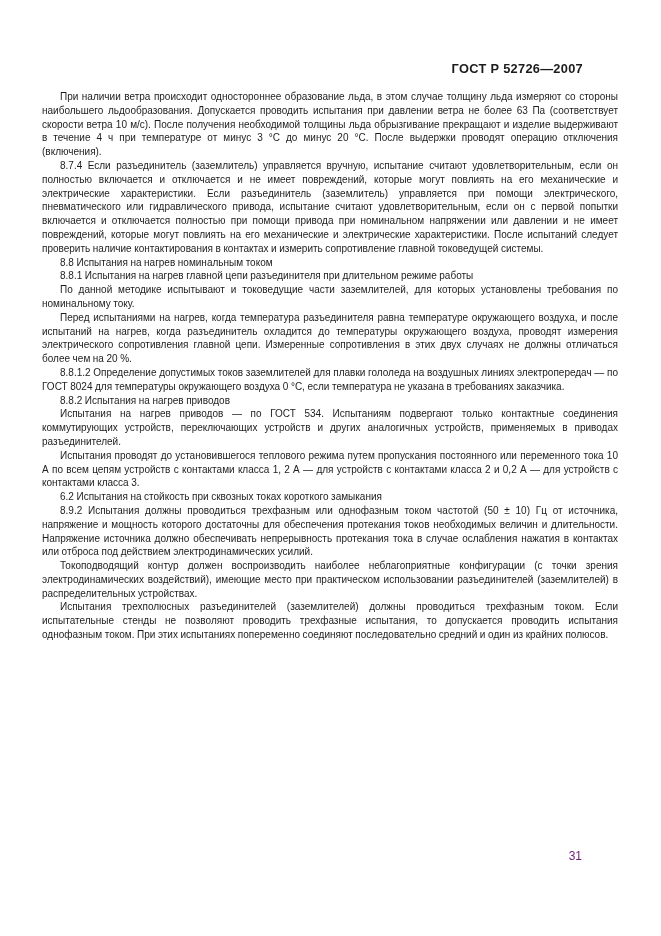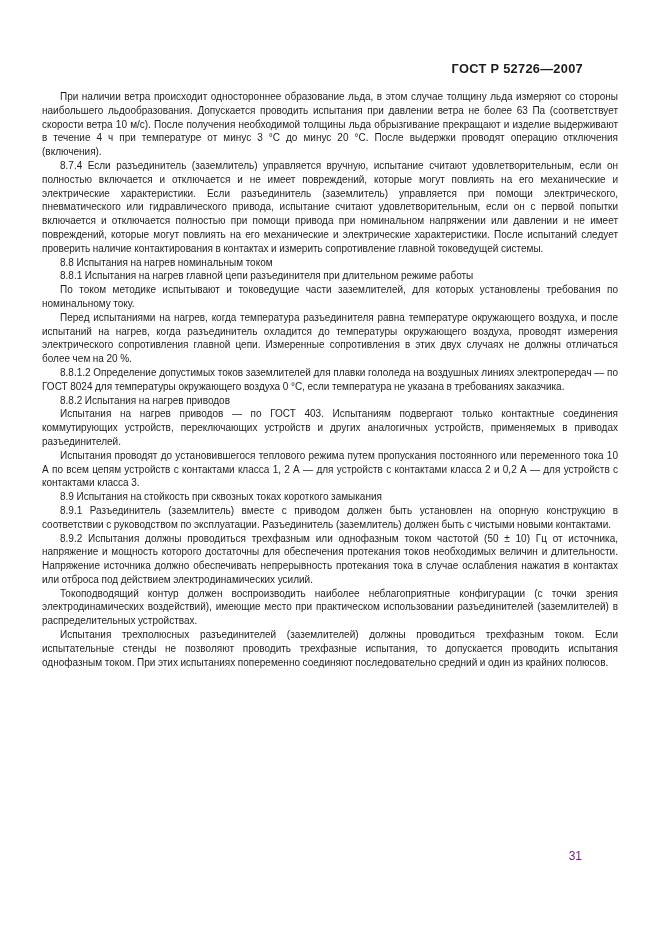--- a/index.html
+++ b/index.html
@@ -60,27 +60,26 @@
 
 <div class="page">
   <div class="running-header">ГОСТ Р 52726—2007</div>
 
   <div class="content">
 
   <p class="para">При наличии ветра происходит одностороннее образование льда, в этом случае толщину льда измеряют со стороны наибольшего льдообразования. Допускается проводить испытания при давлении ветра не более 63 Па (соответствует скорости ветра 10 м/с). После получения необходимой толщины льда обрызгивание прекращают и изделие выдерживают в течение 4 ч при температуре от минус 3 °С до минус 20 °С. После выдержки проводят операцию отключения (включения).</p>
       <p class="para">8.7.4 Если разъединитель (заземлитель) управляется вручную, испытание считают удовлетворительным, если он полностью включается и отключается и не имеет повреждений, которые могут повлиять на его механические и электрические характеристики. Если разъединитель (заземлитель) управляется при помощи электрического, пневматического или гидравлического привода, испытание считают удовлетворительным, если он с первой попытки включается и отключается полностью при помощи привода при номинальном напряжении или давлении и не имеет повреждений, которые могут повлиять на его механические и электрические характеристики. После испытаний следует проверить наличие контактирования в контактах и измерить сопротивление главной токоведущей системы.</p>
       <p class="para bold">8.8 Испытания на нагрев номинальным током</p>
       <p class="para bold">8.8.1 Испытания на нагрев главной цепи разъединителя при длительном режиме работы</p>
-      <p class="para">По током методике испытывают и токоведущие части заземлителей, для которых установлены требования по номинальному току.</p>
+      <p class="para">По данной методике испытывают и токоведущие части заземлителей, для которых установлены требования по номинальному току.</p>
       <p class="para">Перед испытаниями на нагрев, когда температура разъединителя равна температуре окружающего воздуха, и после испытаний на нагрев, когда разъединитель охладится до температуры окружающего воздуха, проводят измерения электрического сопротивления главной цепи. Измеренные сопротивления в этих двух случаях не должны отличаться более чем на 20 %.</p>
       <p class="para">8.8.1.2 Определение допустимых токов заземлителей для плавки гололеда на воздушных линиях электропередач — по ГОСТ 8024 для температуры окружающего воздуха 0 °С, если температура не указана в требованиях заказчика.</p>
       <p class="para bold">8.8.2 Испытания на нагрев приводов</p>
-      <p class="para">Испытания на нагрев приводов — по ГОСТ 403. Испытаниям подвергают только контактные соединения коммутирующих устройств, переключающих устройств и других аналогичных устройств, применяемых в приводах разъединителей.</p>
+      <p class="para">Испытания на нагрев приводов — по ГОСТ 534. Испытаниям подвергают только контактные соединения коммутирующих устройств, переключающих устройств и других аналогичных устройств, применяемых в приводах разъединителей.</p>
       <p class="para">Испытания проводят до установившегося теплового режима путем пропускания постоянного или переменного тока 10 А по всем цепям устройств с контактами класса 1, 2 А — для устройств с контактами класса 2 и 0,2 А — для устройств с контактами класса 3.</p>
-      <p class="para bold">8.9 Испытания на стойкость при сквозных токах короткого замыкания</p>
-      <p class="para">8.9.1 Разъединитель (заземлитель) вместе с приводом должен быть установлен на опорную конструкцию в соответствии с руководством по эксплуатации. Разъединитель (заземлитель) должен быть с чистыми новыми контактами.</p>
+      <p class="para bold">6.2 Испытания на стойкость при сквозных токах короткого замыкания</p>
       <p class="para">8.9.2 Испытания должны проводиться трехфазным или однофазным током частотой (50 ± 10) Гц от источника, напряжение и мощность которого достаточны для обеспечения протекания токов необходимых величин и длительности. Напряжение источника должно обеспечивать непрерывность протекания тока в случае ослабления нажатия в контактах или отброса под действием электродинамических усилий.</p>
       <p class="para">Токоподводящий контур должен воспроизводить наиболее неблагоприятные конфигурации (с точки зрения электродинамических воздействий), имеющие место при практическом использовании разъединителей (заземлителей) в распределительных устройствах.</p>
       <p class="para">Испытания трехполюсных разъединителей (заземлителей) должны проводиться трехфазным током. Если испытательные стенды не позволяют проводить трехфазные испытания, то допускается проводить испытания однофазным током. При этих испытаниях попеременно соединяют последовательно средний и один из крайних полюсов.</p>
     </div>
 
   <div class="page-number">31</div>
 </div>
 
 </body></html>

